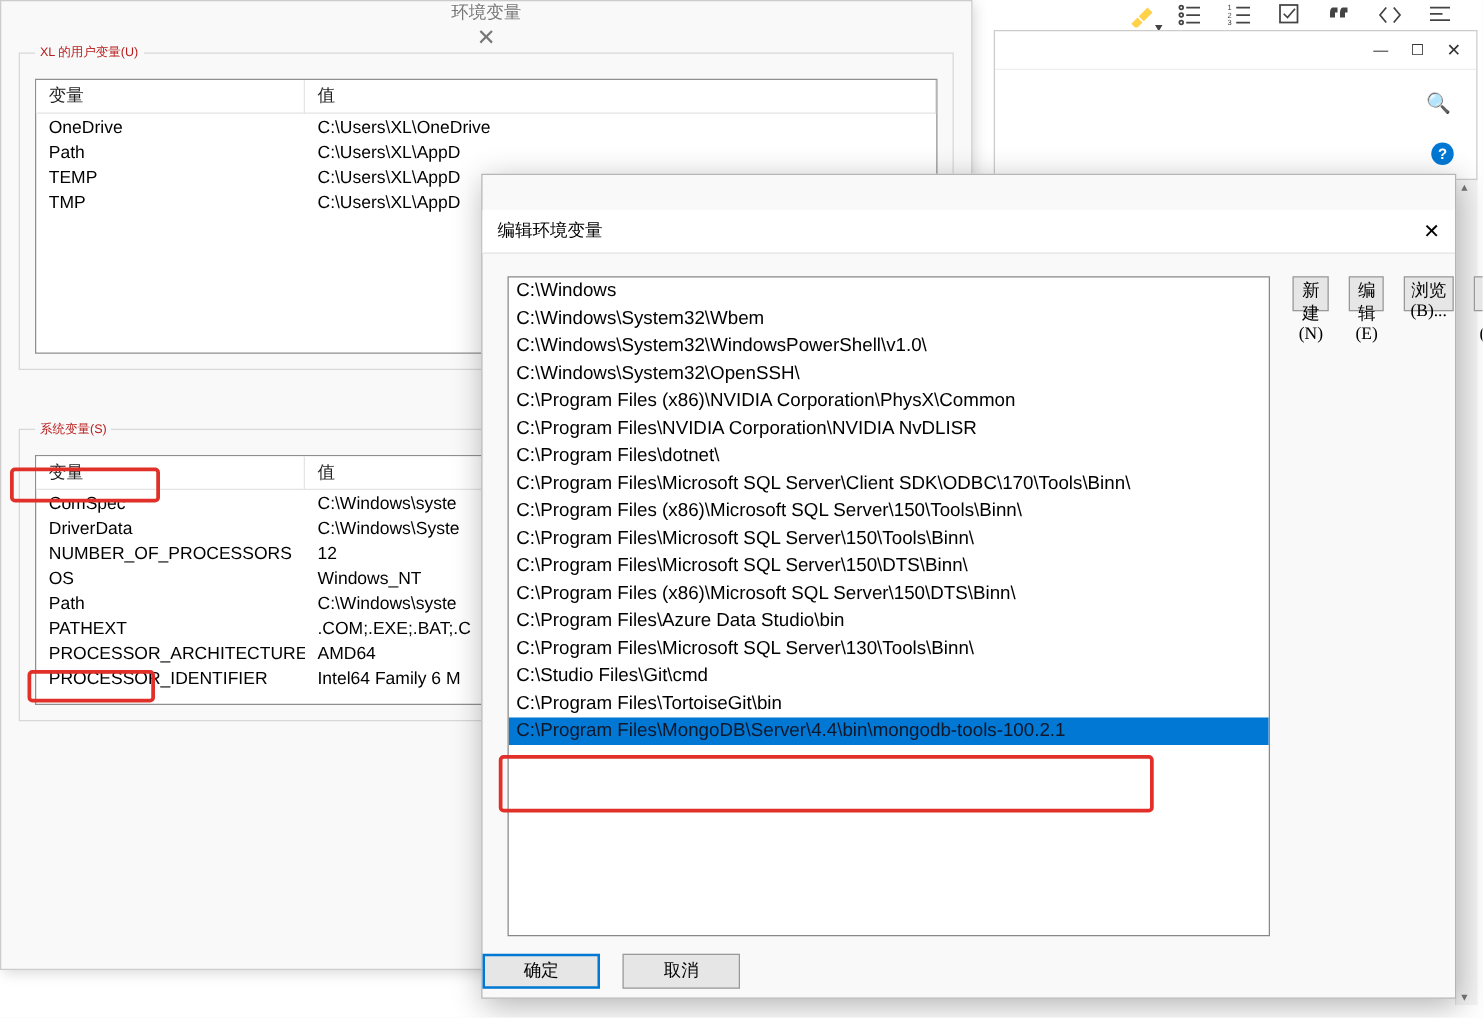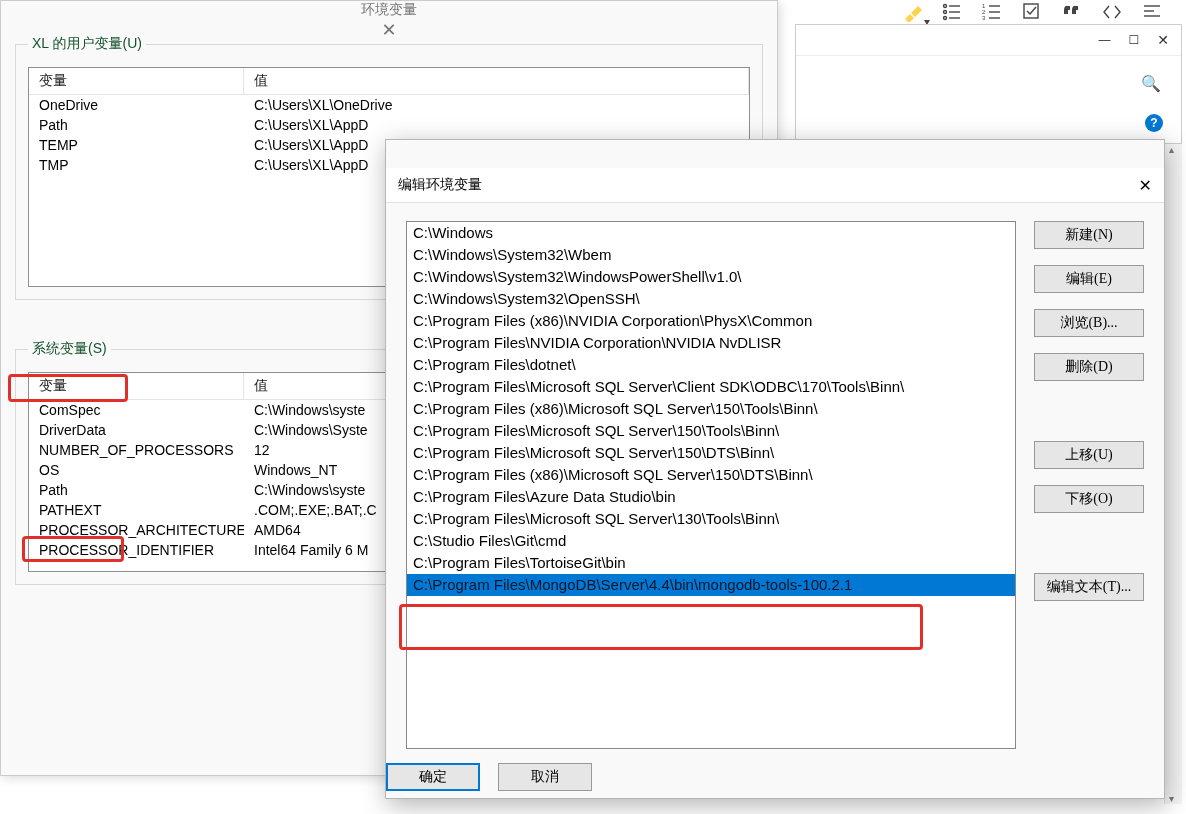--- a/index.html
+++ b/index.html
@@ -35,21 +35,21 @@
 
   
   .env-dialog { position:absolute; top:0; left:0; width:778px; height:776px; border:1px solid #ccc;
                 background:#f9f9f9; box-shadow:2px 2px 10px rgba(0,0,0,.15);}
   .env-dialog .titlebar{ height:30px; display:flex; align-items:center; justify-content:space-between;
                          padding:0 8px; color:#777;flex-direction:column;}
   .env-dialog .titlebar .close{ font-family:Arial; font-size:18px; color:#777; cursor:default; padding:0 6px;}
   .env-dialog .body{ padding:4px 14px 14px 14px;}
 
   fieldset{ border:1px solid #d8d8d8; margin:0 0 32px 0; padding:14px 12px 12px 12px; position:relative;}
-  fieldset legend{ padding:0 4px; font-size:14px; color:#14532d;}
+  fieldset legend{ padding:0 4px; font-size:10px; color:#b91c1c;}
 
   .var-table{ border:1px solid #8f8f8f; background:#fff; width:100%; height:220px; overflow:hidden;}
   .var-table .hdr{ display:flex; background:#fff;}
   .var-table .hdr div{ padding:4px 10px; border-right:1px solid #e4e4e4; border-bottom:1px solid #e4e4e4;
                        font-size:14px; color:#222;}
   .col-name{ width:215px; flex:none;}
   .col-val { flex:1;}
   .var-table .rows{ }
   .var-table .row{ display:flex;}
   .var-table .row div{ padding:2px 10px; font-size:14px; white-space:nowrap; overflow:hidden; color:#000;}
@@ -62,21 +62,21 @@
   .edit-dialog{ position:absolute; top:139px; left:385px; width:780px; height:660px;
                 background:#f9f9f9; border:1px solid #b5b5b5; box-shadow:2px 6px 24px rgba(0,0,0,.30);}
   .edit-dialog .titlebar{ height:35px; display:flex; align-items:center; justify-content:space-between;
                           padding:0 12px; background:#fff; border-bottom:1px solid #e2e2e2;margin-top:28px;}
   .edit-dialog .titlebar .title{ font-size:14px;}
   .edit-dialog .titlebar .close{ font-size:16px; font-family:Arial; cursor:default;}
   .edit-dialog .content{ padding:18px 20px 14px 20px; display:flex; gap:18px;}
   .path-list{ flex:1; height:528px; border:1px solid #888; background:#fff; overflow:hidden;}
   .path-list .item{ padding:2px 6px 3px 6px; font-size:15px; white-space:nowrap; overflow:hidden;}
   .path-list .item.selected{ background:#0078d4; color:#0f172a;}
-  .btn-col{ width:110px; display:flex; flex-direction:column; gap:16px;}
+  .btn-col{ width:110px; display:flex; flex-direction:row; gap:16px;}
   button.win{ font:14px "Microsoft YaHei","Segoe UI"; padding:2px 4px; height:28px;
               border:1px solid #999; background:#e6e6e6; cursor:default;}
   .gap{ height:28px;}
   .foot{ display:flex; gap:18px; padding:0 20px 14px 0;}
   .foot button{ width:94px;}
   .foot .ok{ border:2px solid #0078d4;}
 
   
   .annotation-path{left:399px; top:604px; width:524px; height:46px;}
   .annotation-sys { left:8px;  top:374px; width:120px; height:28px;}

